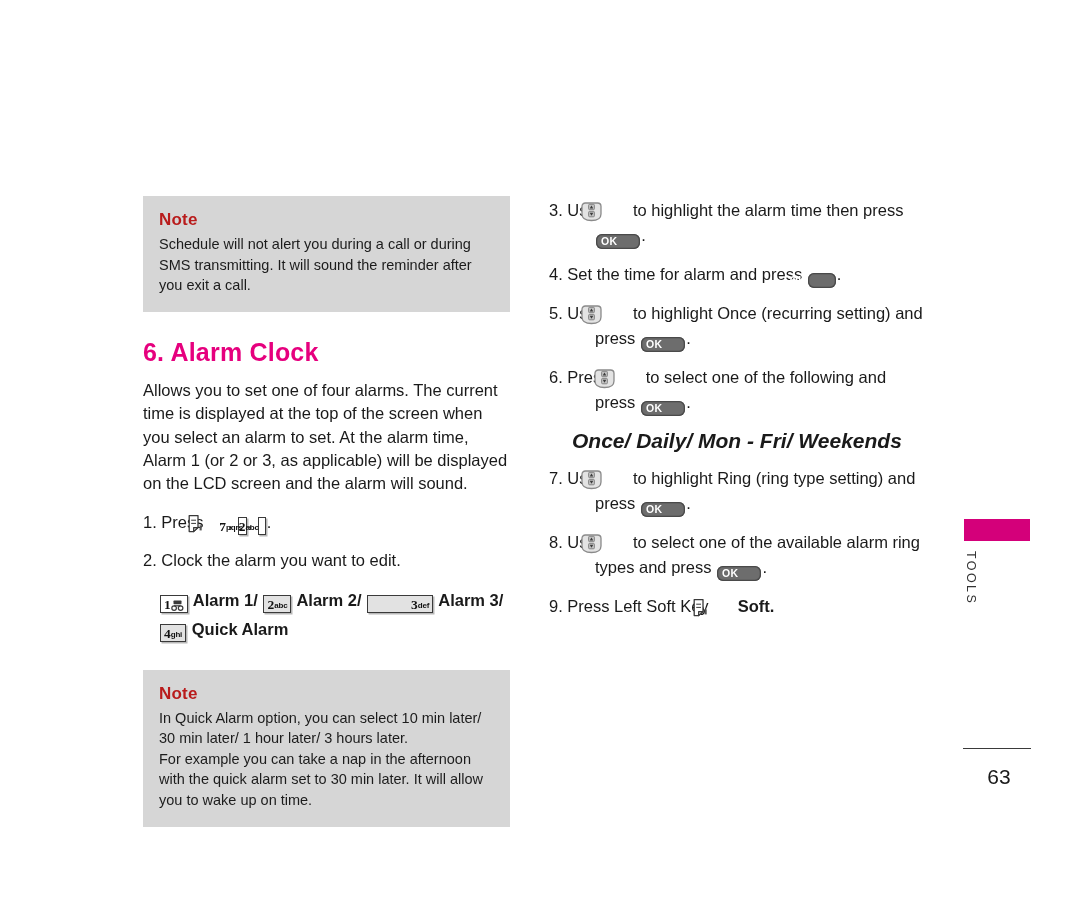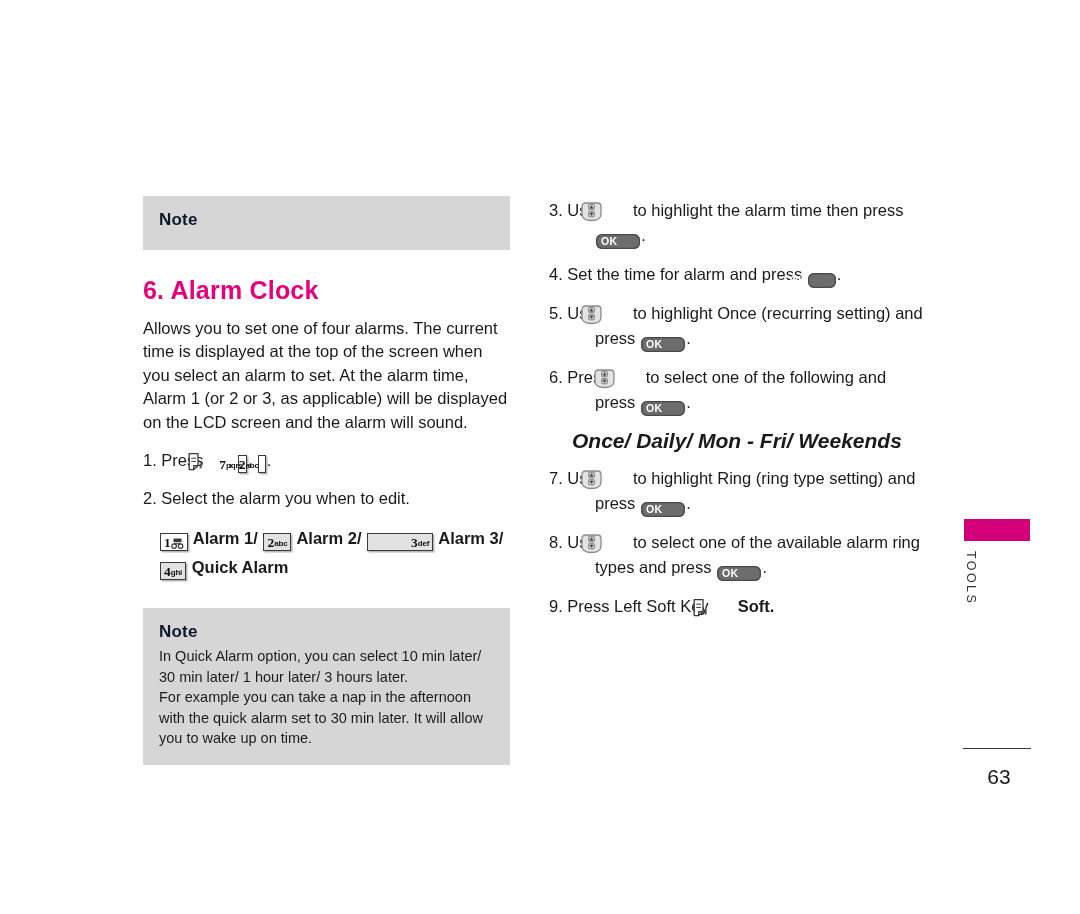--- a/index.html
+++ b/index.html
@@ -35,21 +35,21 @@
     width: 412px;
   }
 
   
   .note {
     background: #d6d6d6;
     padding: 14px 16px 16px 16px;
     box-sizing: border-box;
   }
   .note-title {
-    color: #0f172a;
+    color: #b91c1c;
     font-size: 17px;
     font-weight: bold;
     margin-bottom: 4px;
     letter-spacing: 0.2px;
   }
   .note-body {
     font-size: 14.5px;
     line-height: 1.42;
     color: #1c1c1c;
   }
@@ -221,20 +221,23 @@
 </style>
 </head>
 <body>
 
 <div class="page">
 
   <div class="col-left">
 
     <div class="note">
       <div class="note-title">Note</div>
+      <div class="note-body">
+        <p>Schedule will not alert you during a call or during SMS transmitting. It will sound the reminder after you exit a call.</p>
+      </div>
     </div>
 
     <div class="section-heading">6. Alarm Clock</div>
 
     <p class="para">Allows you to set one of four alarms. The current time is displayed at the top of the screen when you select an alarm to set. At the alarm time, Alarm 1 (or 2 or 3, as applicable) will be displayed on the LCD screen and the alarm will sound.</p>
 
     <div class="step">
       <span>1.</span>
       <span>Press</span>
       <span class="softkey ico">
@@ -245,21 +248,21 @@
           <line x1="4.2" y1="9.4" x2="9" y2="9.4" stroke="#3a3a3a" stroke-width="1"></line>
           <rect x="12.6" y="11.3" width="2.1" height="5.1" fill="#555"></rect>
         </svg>
       </span><span>,</span>
       <span class="keycap"><span class="d">7</span><span class="l">pqrs</span></span><span>,</span>
       <span class="keycap"><span class="d">2</span><span class="l">abc</span></span><span>.</span>
     </div>
 
     <div class="step">
       <span>2.</span>
-      <span>Select the alarm you when to edit.</span>
+      <span>Clock the alarm you want to edit.</span>
     </div>
 
     <div class="alarm-list">
       <span class="keycap"><span class="d">1</span><span class="vm"><svg width="13" height="11" viewBox="0 0 13 11">
           <rect x="2.5" y="0.6" width="8" height="3.6" rx="0.6" fill="#3a3a3a"></rect>
           <circle cx="3.1" cy="8.1" r="2.3" fill="none" stroke="#3a3a3a" stroke-width="1.2"></circle>
           <circle cx="9.6" cy="8.1" r="2.3" fill="none" stroke="#3a3a3a" stroke-width="1.2"></circle>
           <line x1="3.1" y1="5.8" x2="9.6" y2="5.8" stroke="#3a3a3a" stroke-width="1.2"></line>
         </svg></span></span>
       <span>Alarm 1/</span>

